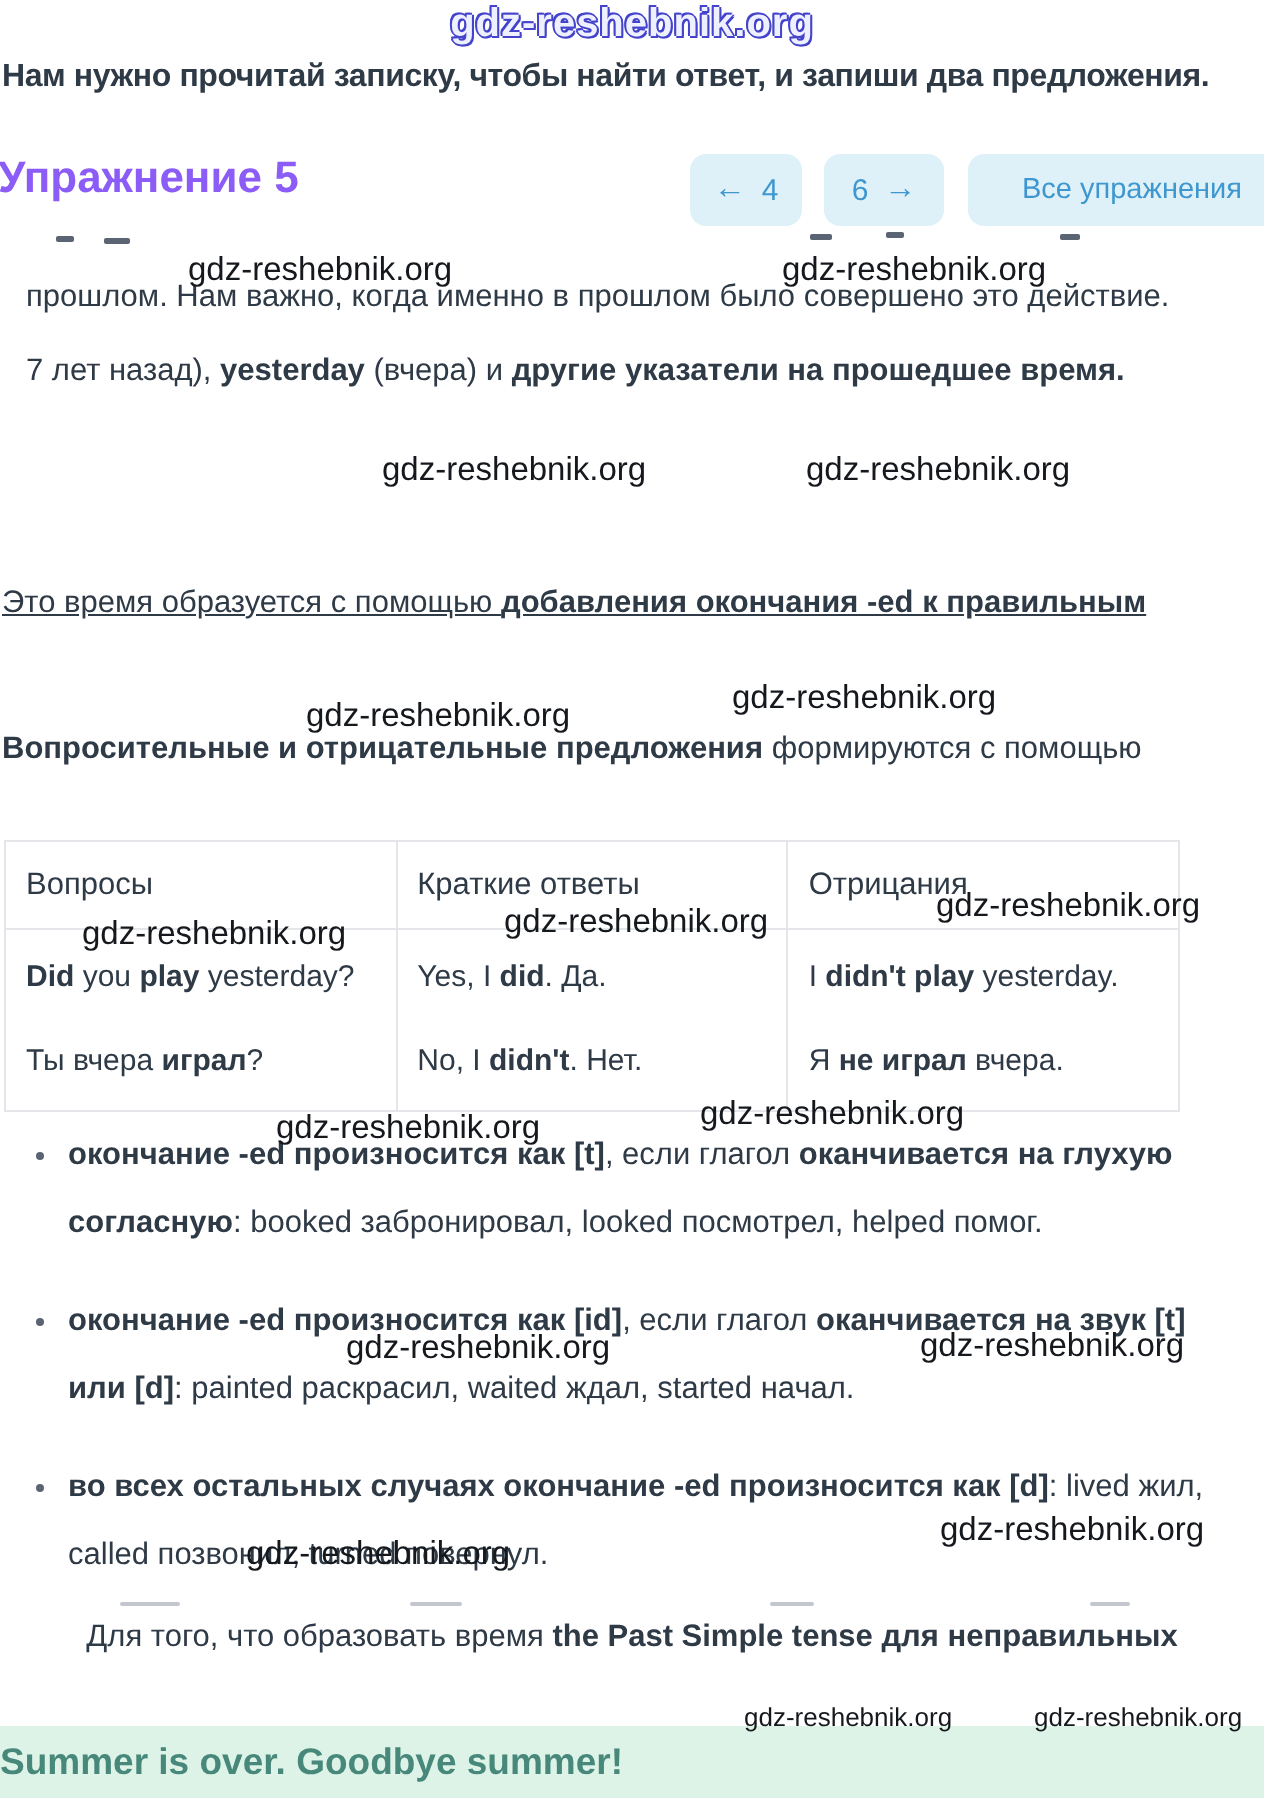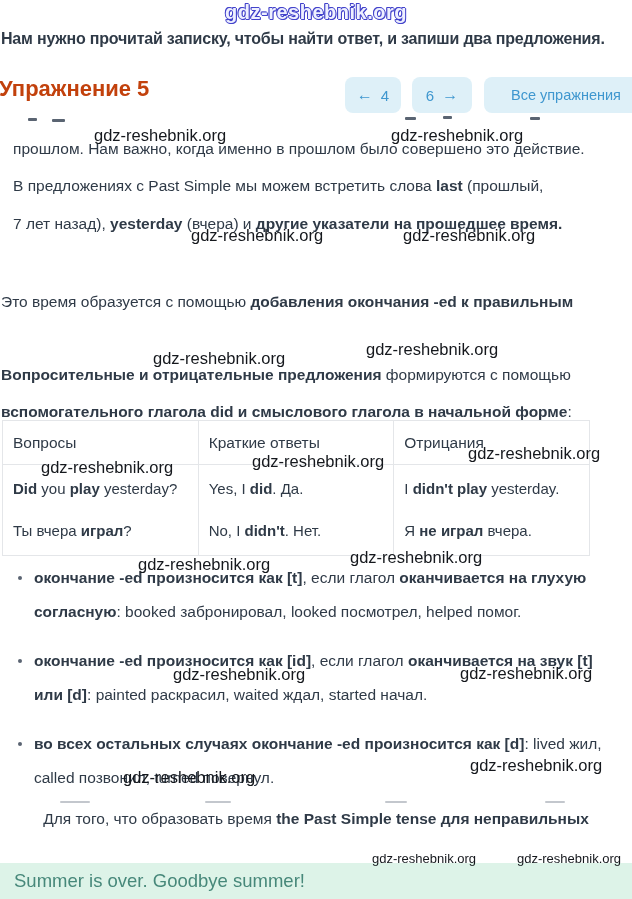--- a/index.html
+++ b/index.html
@@ -12,59 +12,59 @@
   
   .wm{position:absolute;font-size:16.5px;color:#15181d;white-space:nowrap;z-index:5;}
   .wm.small{font-size:13px;}
   .wm-blue{
     position:absolute;top:1px;left:0;width:632px;text-align:center;z-index:6;
     font-size:20px;font-weight:bold;color:#eef0ff;letter-spacing:0.5px;
     text-shadow:1px 0 #4343cb,-1px 0 #4343cb,0 1px #4343cb,0 -1px #4343cb,1px 1px #4343cb,-1px -1px #4343cb;
   }
   .task{position:absolute;top:30px;left:1px;font-size:16px;font-weight:bold;white-space:nowrap;letter-spacing:-0.2px;}
   
-  .title{position:absolute;top:76px;left:-1px;font-size:22px;font-weight:bold;color:#c2410c;}
+  .title{position:absolute;top:76px;left:-1px;font-size:22px;font-weight:bold;color:#8b5cf6;}
   .nav-btn{
     position:absolute;top:77px;height:36px;border:none;border-radius:8px;
     background:#def0f8;color:#3f97cf;font-size:15px;font-family:inherit;
     display:flex;align-items:center;justify-content:center;gap:8px;cursor:pointer;
   }
   #btn-prev{left:345px;width:56px;}
   #btn-next{left:412px;width:60px;}
   #btn-all{left:484px;width:164px;font-size:14.5px;}
   .arrow{font-size:16px;line-height:1;}
   
   .frag{position:absolute;height:3px;background:#5a6472;border-radius:1px;z-index:1;}
   .frag.light{background:#c3c7cd;height:2px;}
   
   .sect{position:absolute;left:1px;width:630px;}
   .tline{margin:0;font-size:15.5px;white-space:nowrap;}
   #pA{top:130px;} #pA .tline{line-height:37.4px;padding-left:12px;}
-  #pB{top:283px;} #pB .tline{line-height:37.4px;}
+  #pB{top:283px;text-decoration:underline;} #pB .tline{line-height:37.4px;}
   #pC{top:356px;} #pC .tline{line-height:37.4px;}
   
   table{position:absolute;top:420px;left:2px;width:588px;border-collapse:collapse;table-layout:fixed;}
   th,td{border:1px solid #e4e6e9;text-align:left;vertical-align:top;}
   th{font-weight:normal;font-size:15.5px;padding:13px 10px 12px 10px;color:#2f3a47;}
   td{font-size:15px;padding:14px 8px 14px 10px;}
   .cell-line{line-height:20px;margin-bottom:22px;white-space:nowrap;}
   .cell-line:last-child{margin-bottom:0;}
   
   #rules{top:561px;left:0;width:632px;list-style:none;margin:0;padding:0 0 0 34px;}
   .bullet{position:relative;margin-bottom:15px;}
   .bullet::before{content:"";position:absolute;left:-16px;top:15px;width:4px;height:4px;border-radius:50%;background:#5a6472;}
   .bullet .tline{line-height:34px;}
   
   #pD{top:806px;text-align:center;} #pD .tline{line-height:26px;}
   
   .banner{
     position:absolute;top:863px;left:0;width:632px;height:36px;
     background:#ddf3e8;display:flex;align-items:center;z-index:0;
   }
-  .banner-text{font-size:18.5px;color:#47887a;padding-left:14px;white-space:nowrap;}
+  .banner-text{font-size:18.5px;color:#47887a;padding-left:0;white-space:nowrap;font-weight:bold;}
 </style>
 </head>
 <body>
 
 <div class="wm-blue">gdz-reshebnik.org</div>
 
 <div class="task">Нам нужно прочитай записку, чтобы найти ответ, и запиши два предложения.</div>
 
 <div class="title">Упражнение 5</div>
 <button class="nav-btn" id="btn-prev">
@@ -78,31 +78,29 @@
 <button class="nav-btn" id="btn-all">Все упражнения</button>
 
 <div class="frag" style="top:118px;left:28px;width:9px;"></div>
 <div class="frag" style="top:119px;left:52px;width:13px;"></div>
 <div class="frag" style="top:117px;left:405px;width:11px;"></div>
 <div class="frag" style="top:116px;left:443px;width:9px;"></div>
 <div class="frag" style="top:117px;left:530px;width:10px;"></div>
 
 <div class="sect" id="pA">
   <p class="tline"><span>прошлом. Нам важно, когда именно в прошлом было совершено это действие.</span></p>
-  <p class="tline"><span>В предложениях с Past Simple мы можем встретить слова </span><b>last</b><span> (прошлый,</span></p>
   <p class="tline"><span>7 лет назад), </span><b>yesterday</b><span> (вчера) и </span><b>другие указатели на прошедшее время.</b></p>
 </div>
 
 <div class="sect" id="pB">
   <p class="tline"><span>Это время образуется с помощью </span><b>добавления окончания -ed к правильным</b></p>
 </div>
 
 <div class="sect" id="pC">
   <p class="tline"><b>Вопросительные и отрицательные предложения</b><span> формируются с помощью</span></p>
-  <p class="tline"><b>вспомогательного глагола did и смыслового глагола в начальной форме</b><span>:</span></p>
 </div>
 
 <table>
   <thead>
     <tr>
       <th>Вопросы</th>
       <th>Краткие ответы</th>
       <th>Отрицания</th>
     </tr>
   </thead>

